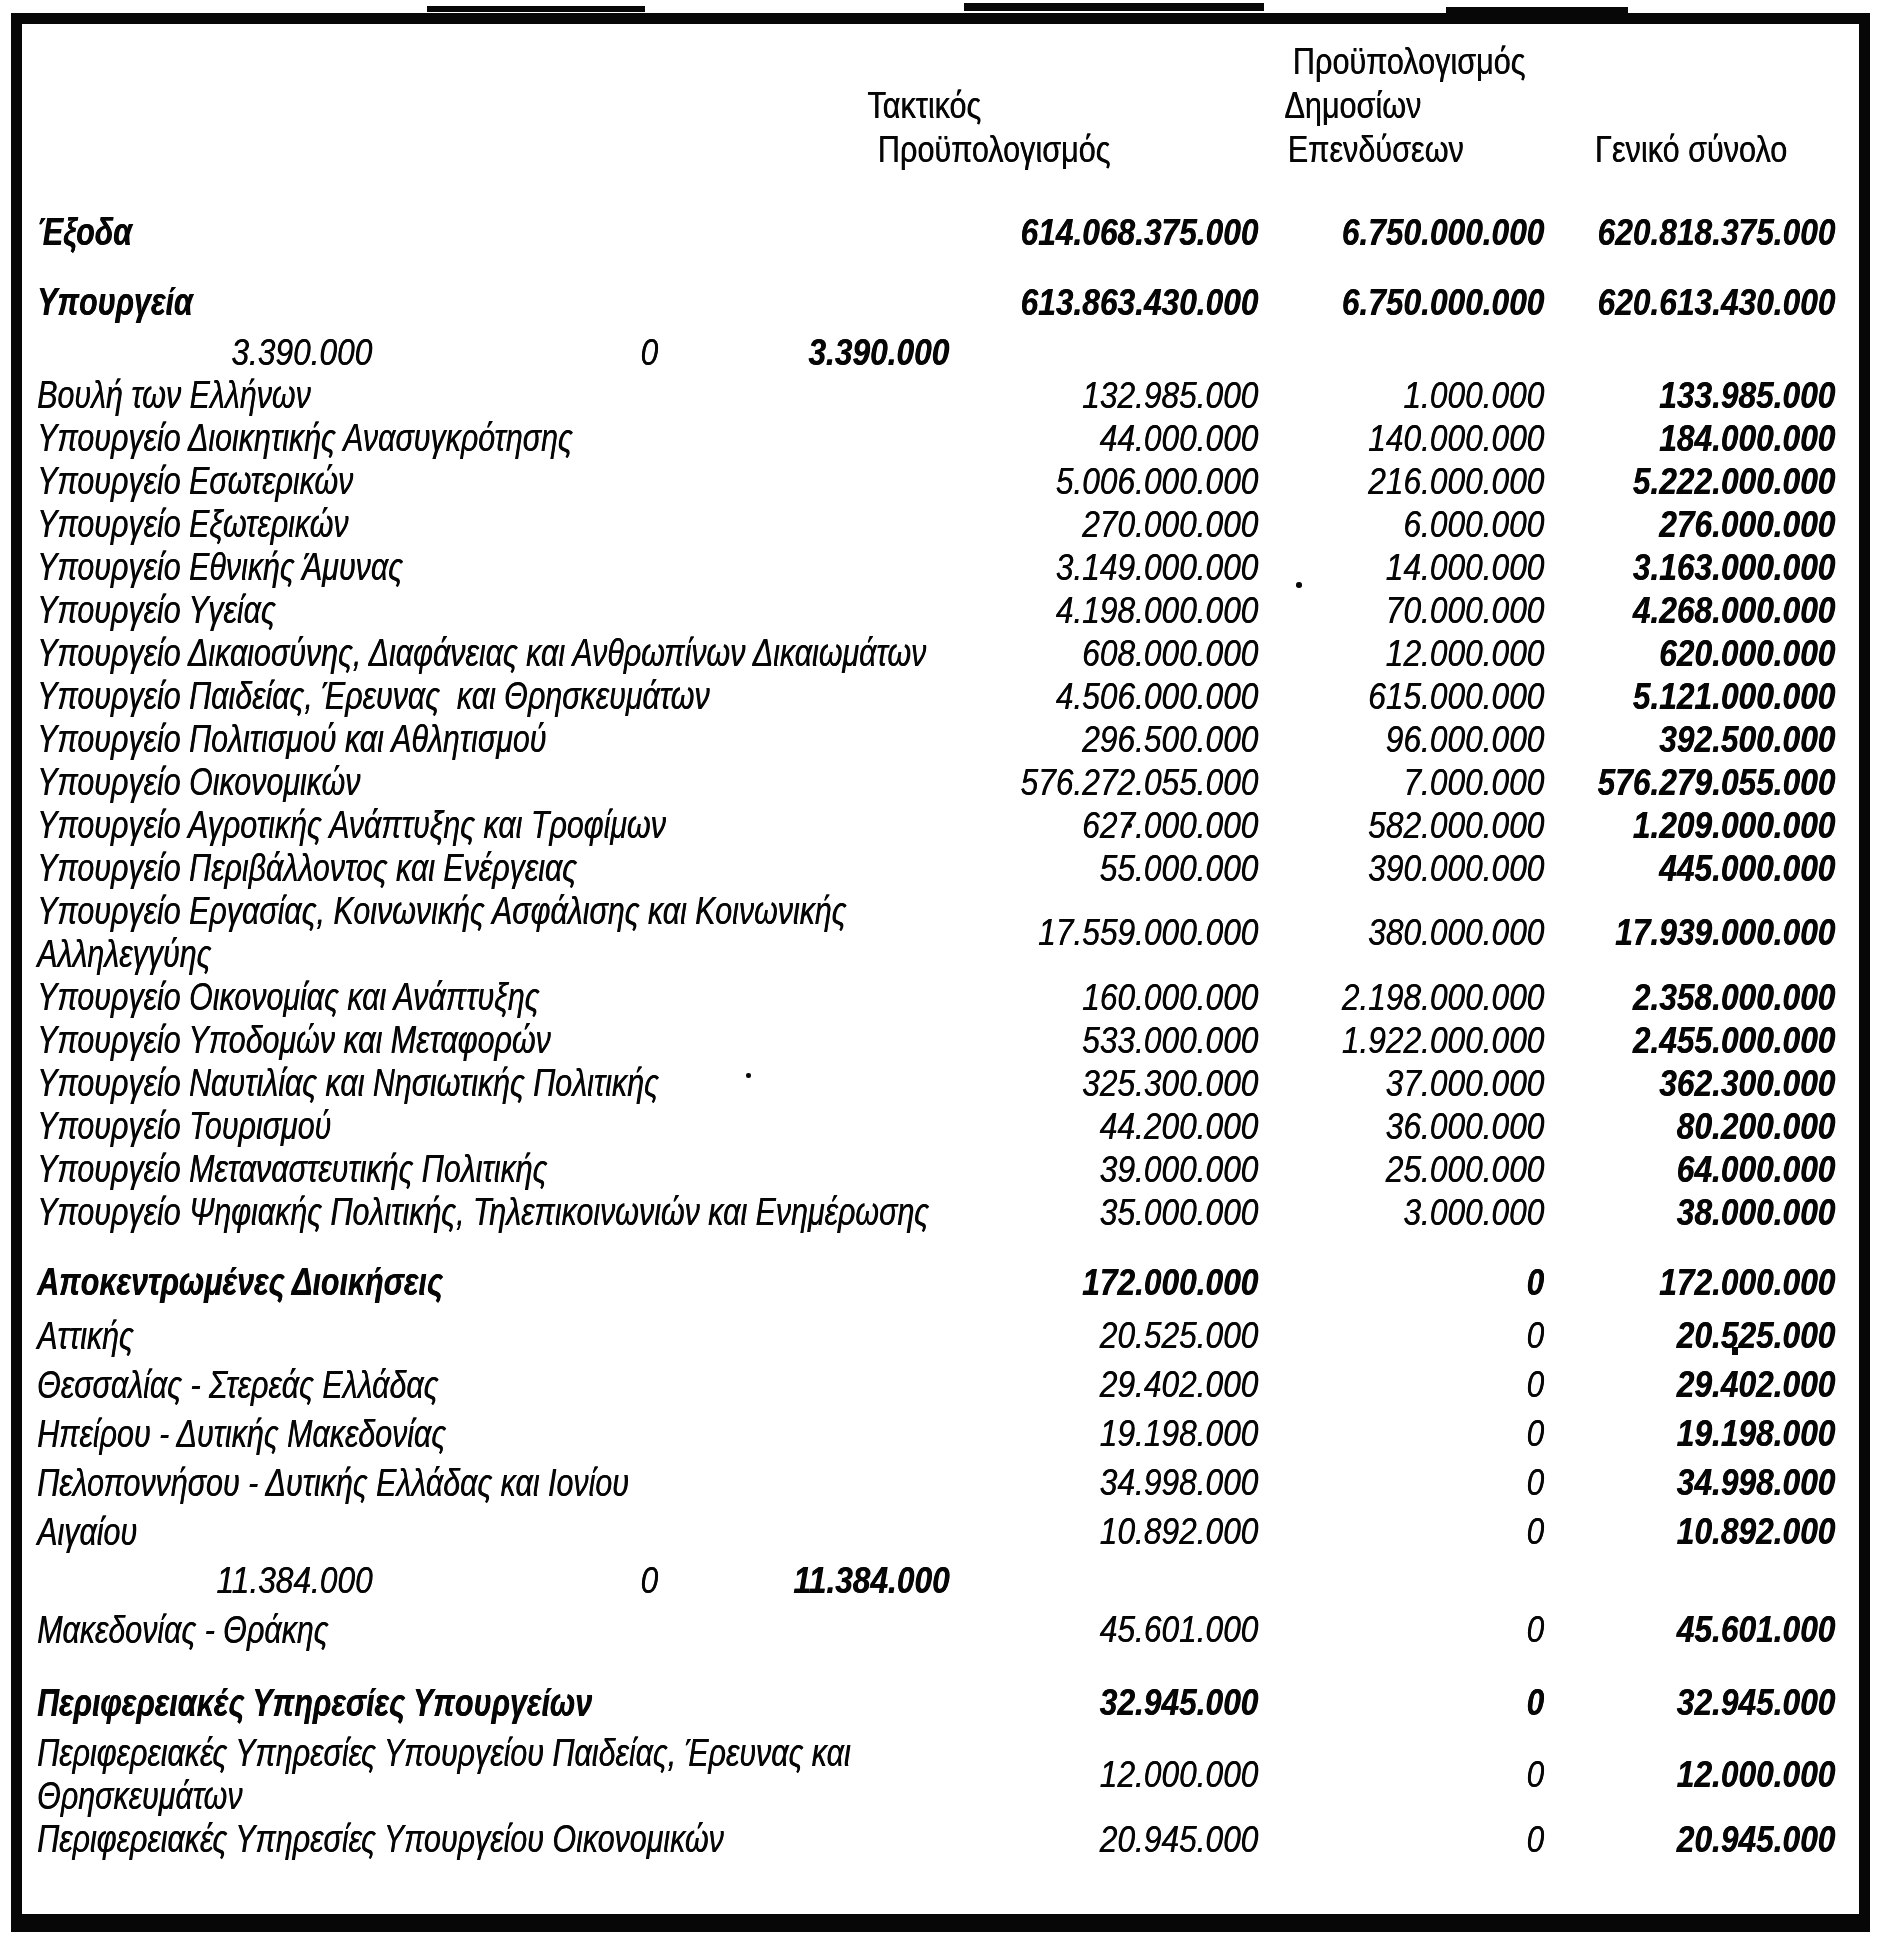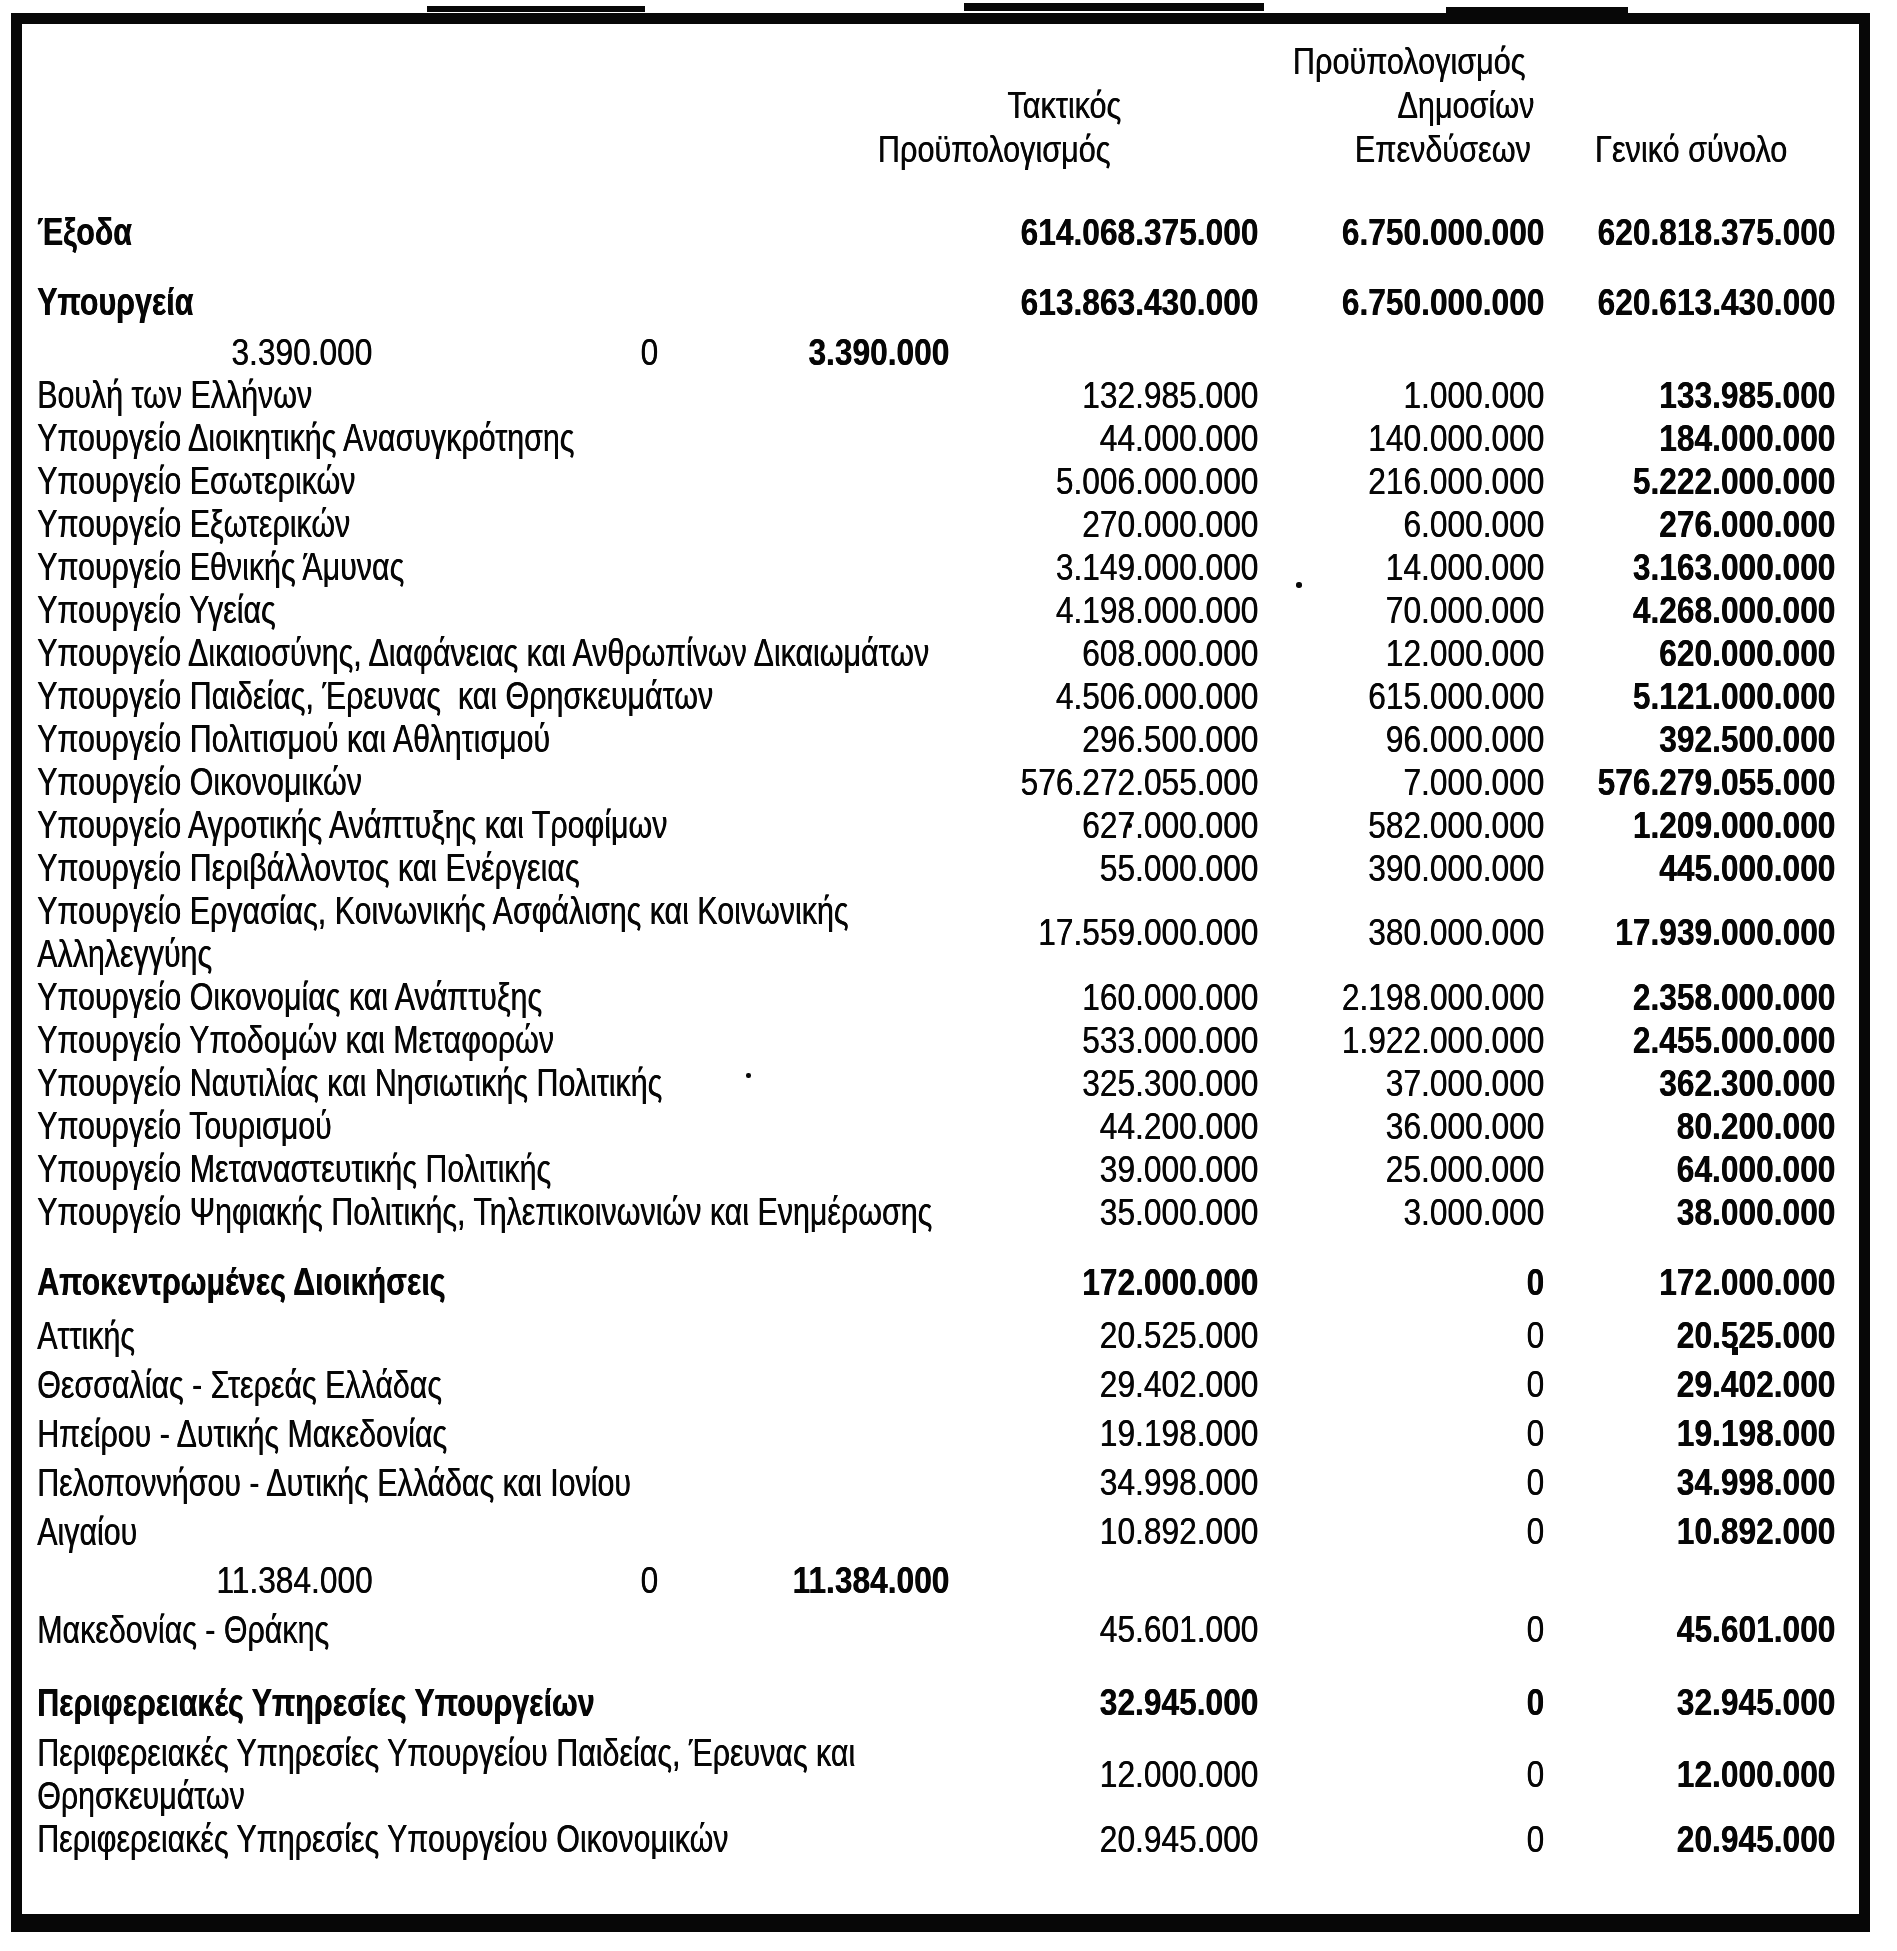--- a/index.html
+++ b/index.html
@@ -11,30 +11,30 @@
   }
   .frame {
     position:absolute; top:12.7px; left:11px; right:27px; bottom:20px;
     border:11px solid #070707; border-bottom-width:18px;
     box-sizing:border-box;
   }
   .content { position:relative; width:100%; height:100%; }
 
   
   .header { position:relative; height:162px; }
-  .hc { position:absolute; transform:translateX(-50%); text-align:right; white-space:nowrap;text-decoration:underline; }
+  .hc { position:absolute; transform:translateX(-50%); text-align:left; white-space:nowrap;text-decoration:underline; }
   .hc1 { left:972px; top:60px; }
   .hc2 { left:1387px; top:16.4px; }
   .hc3 { left:1669px; top:104px; }
   .hline { font-size:36px; line-height:44px; }
   .hline > span { display:inline-block; transform:scaleX(0.85); transform-origin:50% 50%;
                   text-shadow:0.5px 0 0 currentColor; }
 
   
-  .rows { position:relative; margin-top:25.5px; }
+  .rows { position:relative; margin-top:25.5px;font-style:italic; }
   .section + .section { margin-top:27px; }
   .row { display:flex; align-items:center; min-height:43px; padding:0 23.6px 0 14.5px; }
   .row.tall { min-height:49px; }
   .row.head { margin-bottom:7.3px; }
   .cell { display:flex; align-items:center; }
   .label { flex:1 1 0; min-width:0; justify-content:flex-start; overflow:visible; }
   .num { flex:0 0 auto; justify-content:flex-end; font-size:36px; }
   .n1 { width:336px; } .n2 { width:286px; } .n3 { width:291px; }
   .tx {
     display:inline-block; transform:scaleX(0.80); transform-origin:0 50%;

